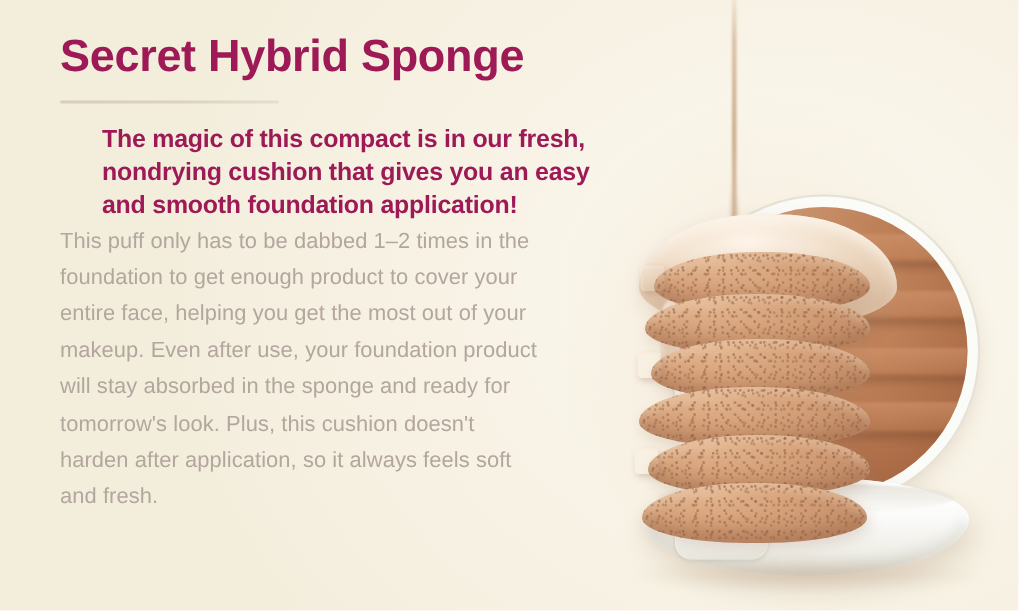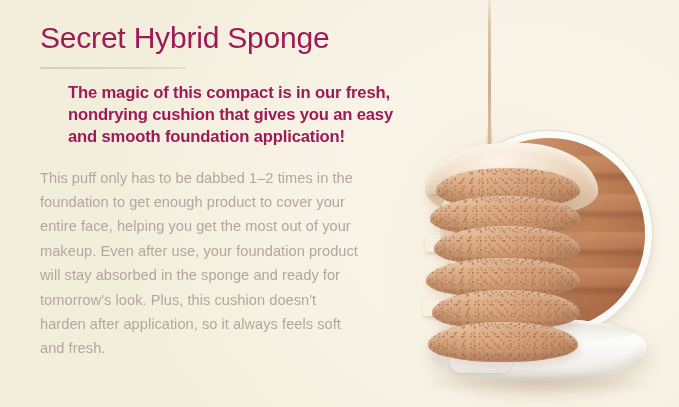--- a/index.html
+++ b/index.html
@@ -21,21 +21,21 @@
 
   
   #text-col {
     position:absolute;
     left:40px; top:22px;
     width:350px;
   }
 
   #page-title {
     font-size:30px;
-    font-weight:normal;
+    font-weight:bold;
     letter-spacing:-0.2px;
     color:#9d1a56;
     line-height:1.06;
     white-space:nowrap;
   }
 
   #divider {
     margin-top:13px;
     width:146px; height:2px;
     background:linear-gradient(90deg,#d8cdb9 0%, #ddd3c0 60%, #e6dfd0 100%);
@@ -47,21 +47,20 @@
     font-size:16.6px;
     font-weight:bold;
     color:#9e1a56;
     line-height:1.345;
     letter-spacing:-0.15px;
     width:330px;
     margin-left:28px;
   }
 
   #body-copy {
-    margin-top:17px;
     font-size:14.6px;
     font-weight:normal;
     color:#b3a69e;
     line-height:1.67;
     letter-spacing:0.05px;
     width:322px;
   }
 
   
   #product {

